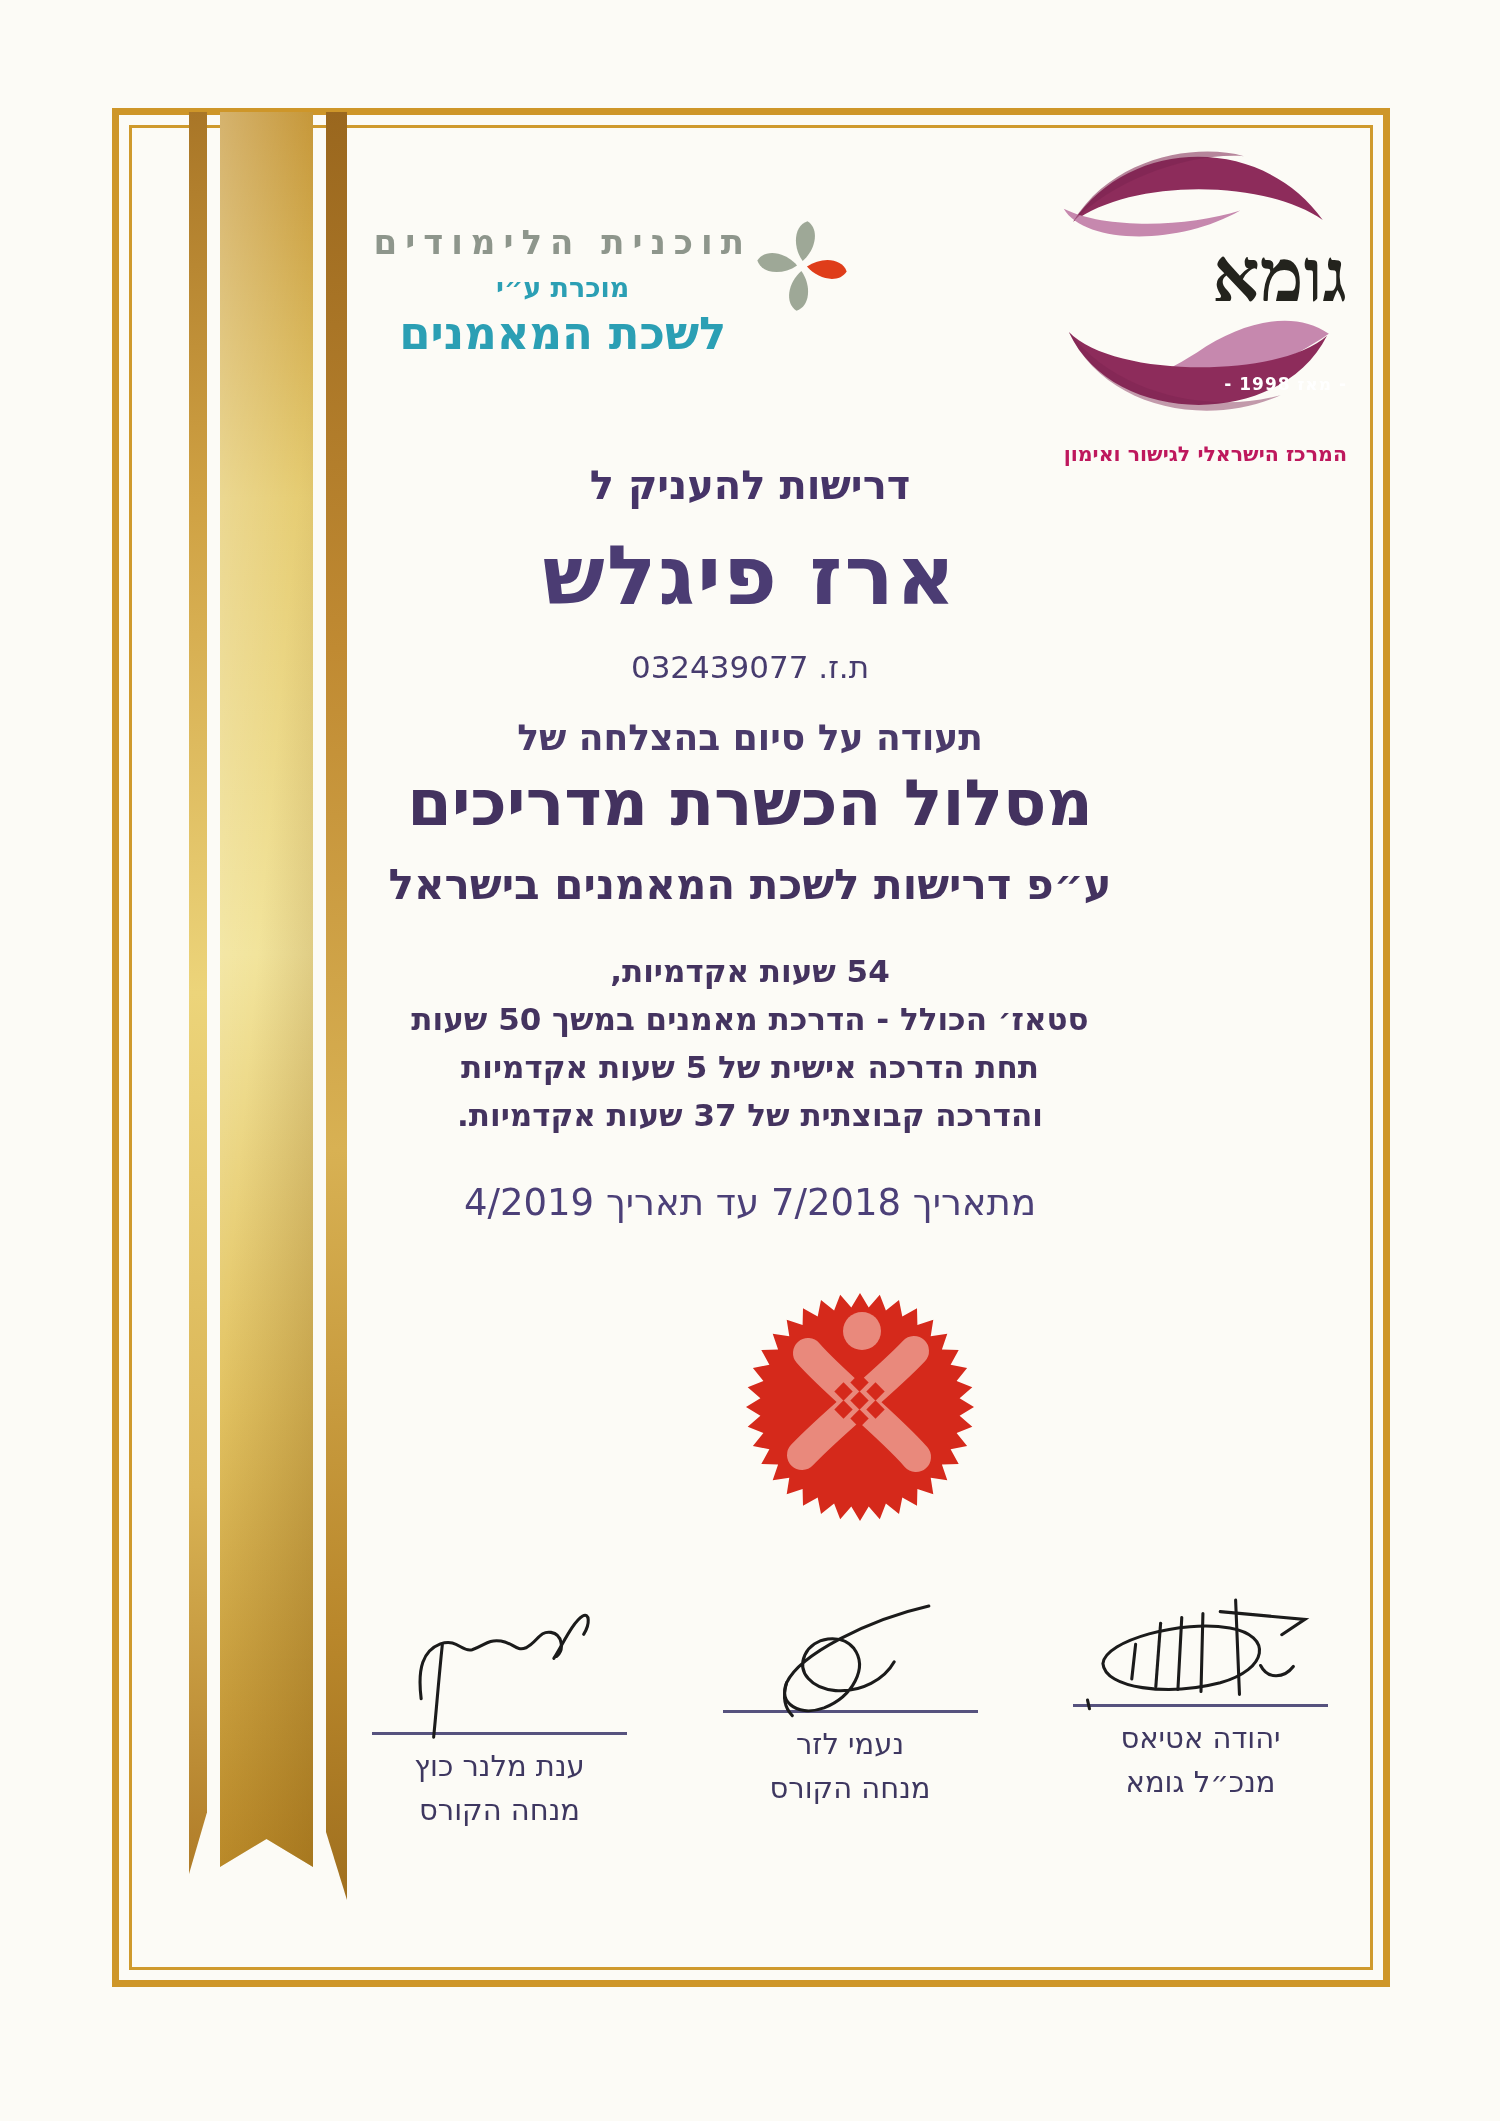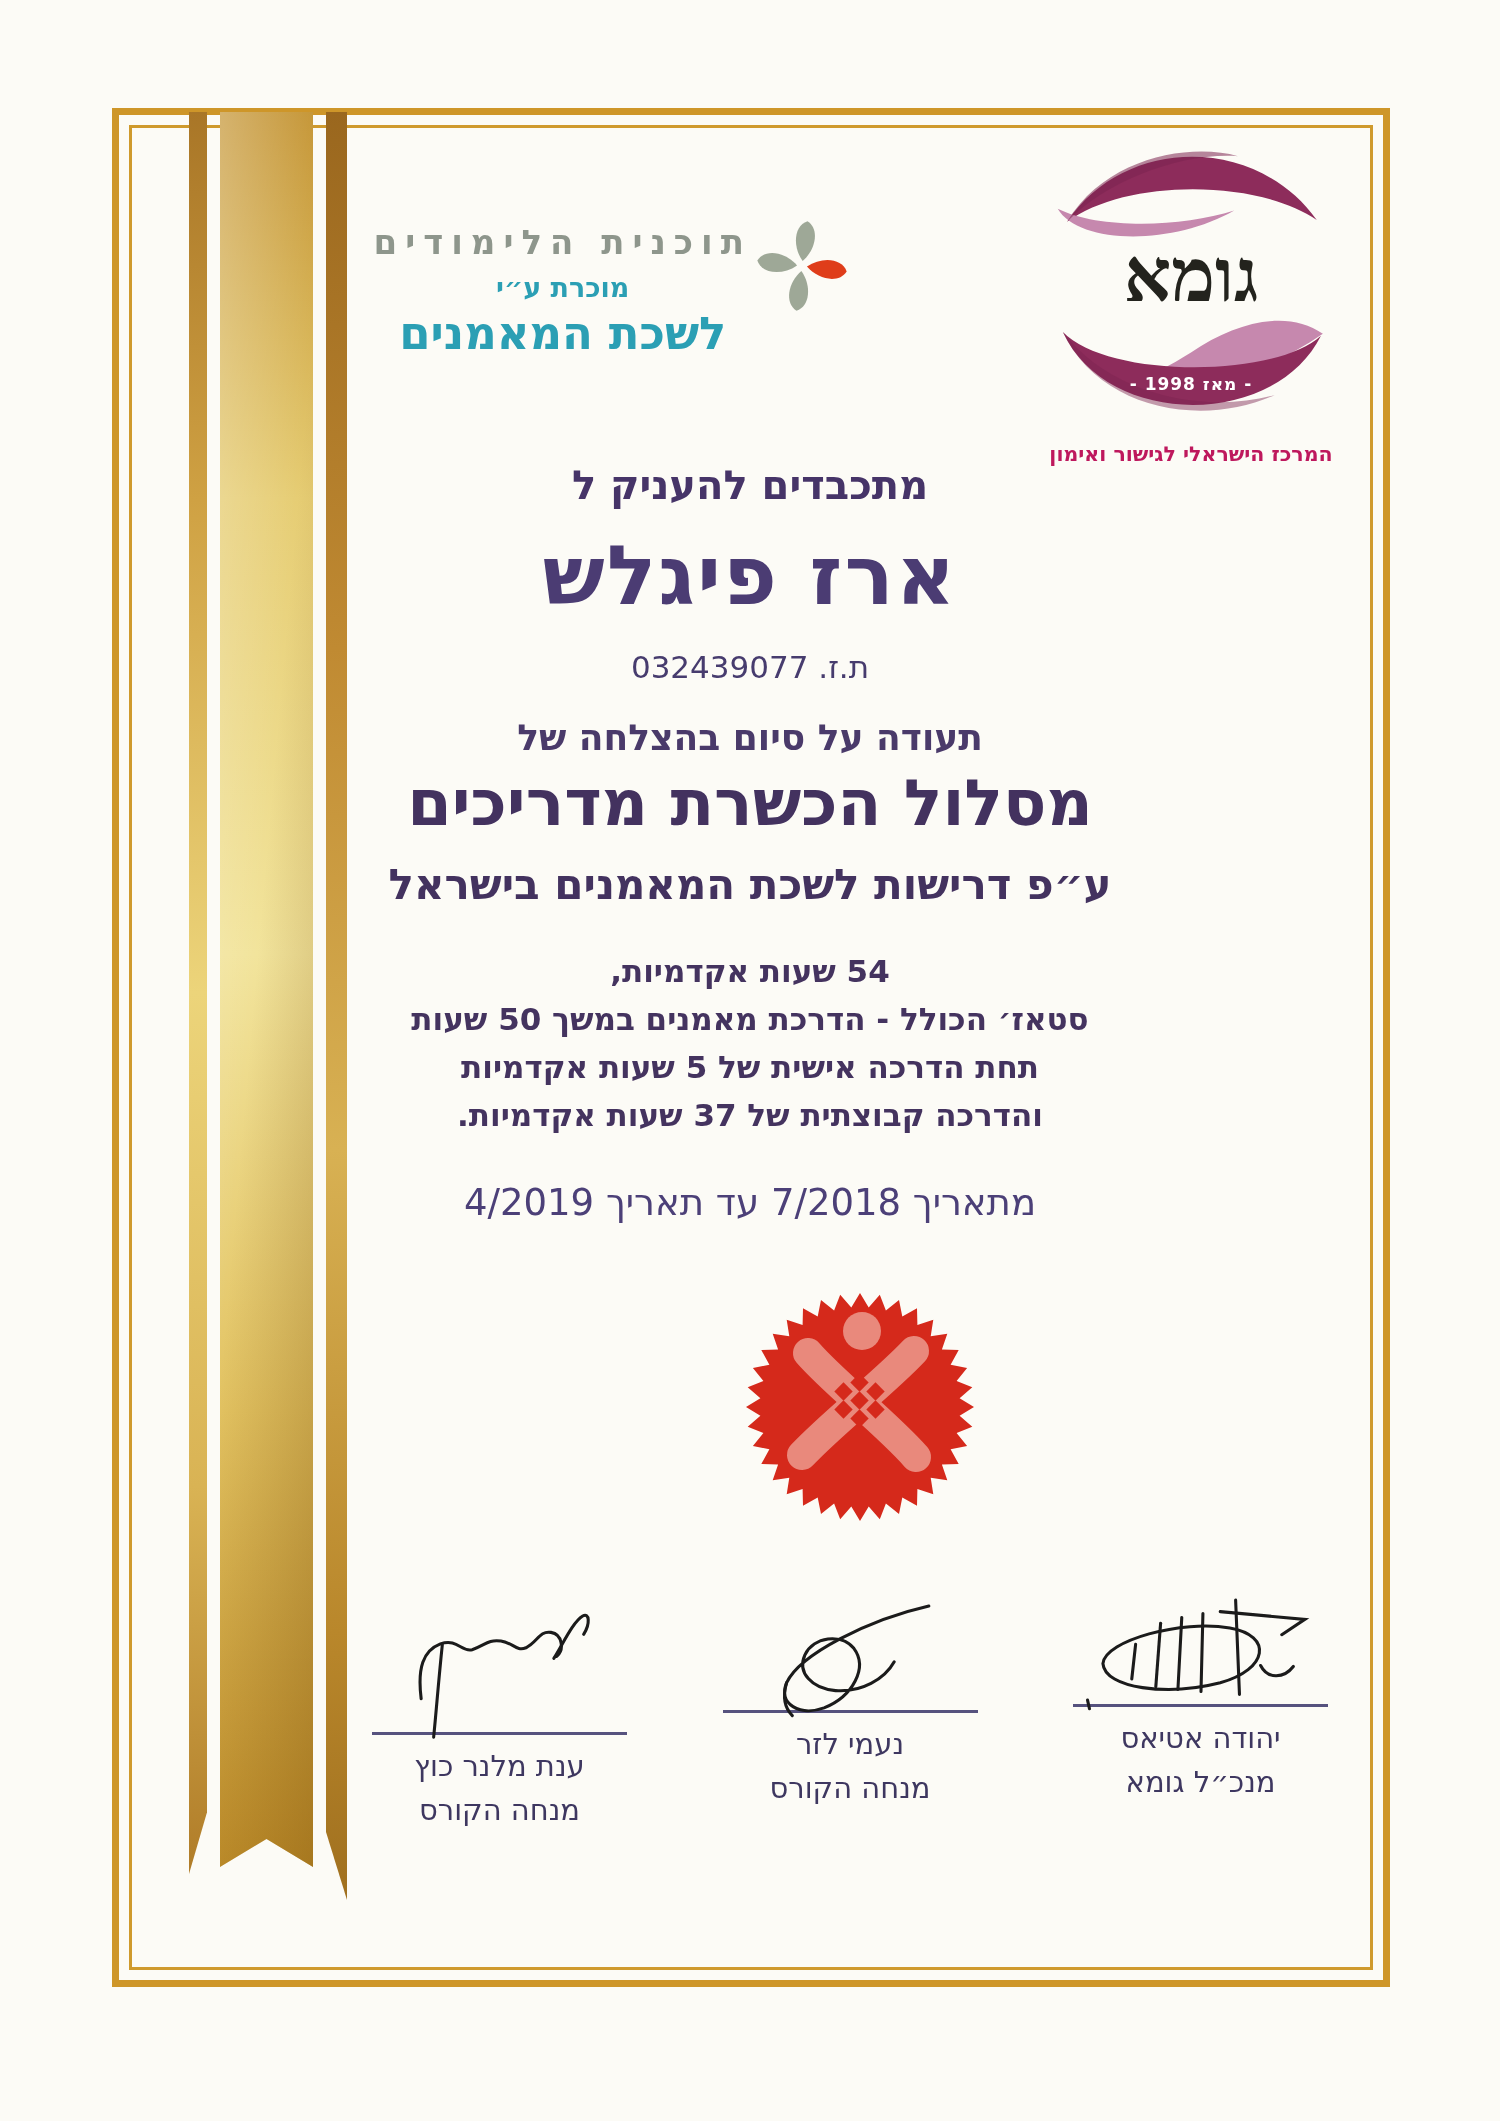--- a/index.html
+++ b/index.html
@@ -29,21 +29,21 @@
     background:linear-gradient(180deg,#9a671e 0%,#c08a32 30%,#d8b153 58%,#b9872b 85%,#a0701f 100%);
     clip-path:polygon(0 0,100% 0,100% 100%,0 96.2%);}
   
   .accred{position:absolute;left:388px;top:222px;width:470px;display:flex;direction:rtl;z-index:4;}
   .accred .txt{flex:1;text-align:center;direction:rtl;}
   .accred-l1{font-size:34px;font-weight:bold;letter-spacing:8px;color:#8e968c;margin-bottom:10px;white-space:nowrap;text-align:center;}
   .accred-l2{font-size:27px;font-weight:bold;color:#2b9fb4;margin-bottom:4px;}
   .accred-l3{font-size:45px;font-weight:800;color:#2b9fb4;white-space:nowrap;}
   .clover{width:100px;height:112px;margin:-12px 6px 0 0;flex:0 0 auto;}
   
-  .guma{position:absolute;left:1035px;top:128px;width:312px;text-align:center;direction:rtl;z-index:2;}
+  .guma{position:absolute;left:1035px;top:128px;width:312px;text-align:right;direction:rtl;z-index:2;}
   .guma-name{font-family:"DejaVu Serif", serif;font-size:74px;font-weight:bold;color:#23231d;
     line-height:1;margin-top:-16px;}
   .guma-bottom{position:relative;margin-top:-6px;}
   .guma-since{position:absolute;left:0;right:0;top:58%;transform:translateY(-50%);
     color:#fff;font-size:17px;font-weight:bold;letter-spacing:1px;direction:rtl;}
   .guma-sub{font-size:20.5px;font-weight:bold;color:#be185d;margin-top:2px;white-space:nowrap;}
   
   .center-col{position:absolute;left:150px;right:150px;top:462px;text-align:center;direction:rtl;z-index:2;}
   .intro{font-size:40px;font-weight:bold;color:#463468;margin-bottom:20px;}
   .recipient{font-size:82px;font-weight:800;color:#4b3c73;margin-bottom:26px;letter-spacing:2px;}
@@ -106,21 +106,21 @@
         <path d="M292,30 C255,4 200,16 150,50 C118,70 98,80 80,70 C128,96 210,86 292,30 Z" fill="#c688ae"></path>
         <path d="M12,28 C60,132 240,132 290,32 C240,78 60,78 12,28 Z" fill="#8d2c5b"></path>
         <path d="M12,28 C50,110 160,132 240,96 C160,118 60,92 12,28 Z" fill="#7c2450" opacity="0.45"></path>
       </svg>
       <div class="guma-since">- מאז 1998 -</div>
     </div>
     <div class="guma-sub">המרכז הישראלי לגישור ואימון</div>
   </div>
 
   <div class="center-col">
-    <div class="intro">מתכבדים להעניק ל</div>
+    <div class="intro">דרישות להעניק ל</div>
     <div class="recipient">ארז פיגלש</div>
     <div class="recip-id">ת.ז. 032439077</div>
     <div class="completion">תעודה על סיום בהצלחה של</div>
     <div class="program">מסלול הכשרת מדריכים</div>
     <div class="require">ע״פ דרישות לשכת המאמנים בישראל</div>
     <div class="detail">54 שעות אקדמיות,</div>
     <div class="detail">סטאז׳ הכולל - הדרכת מאמנים במשך 50 שעות</div>
     <div class="detail">תחת הדרכה אישית של 5 שעות אקדמיות</div>
     <div class="detail">והדרכה קבוצתית של 37 שעות אקדמיות.</div>
     <div class="daterange">מתאריך 7/2018 עד תאריך 4/2019</div>

